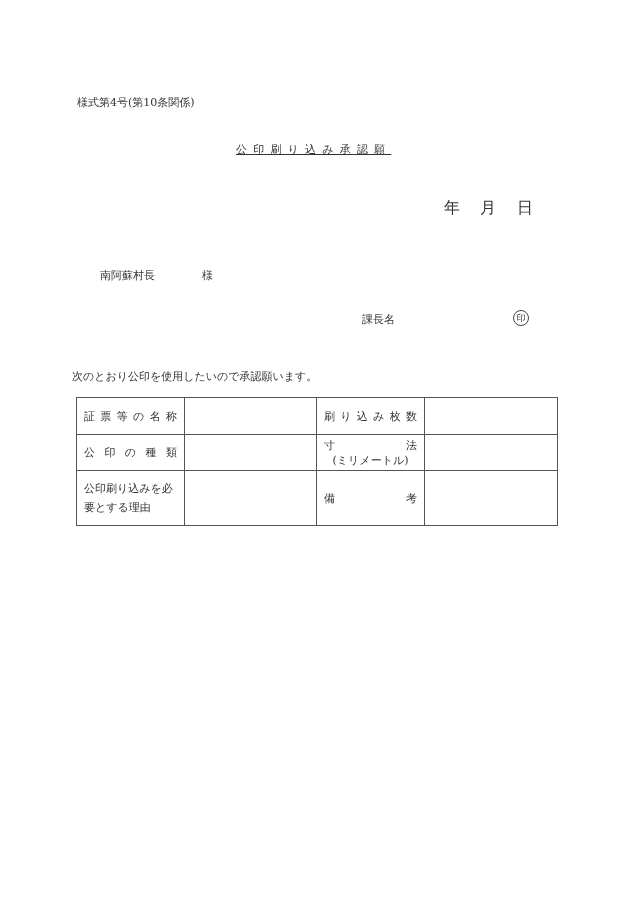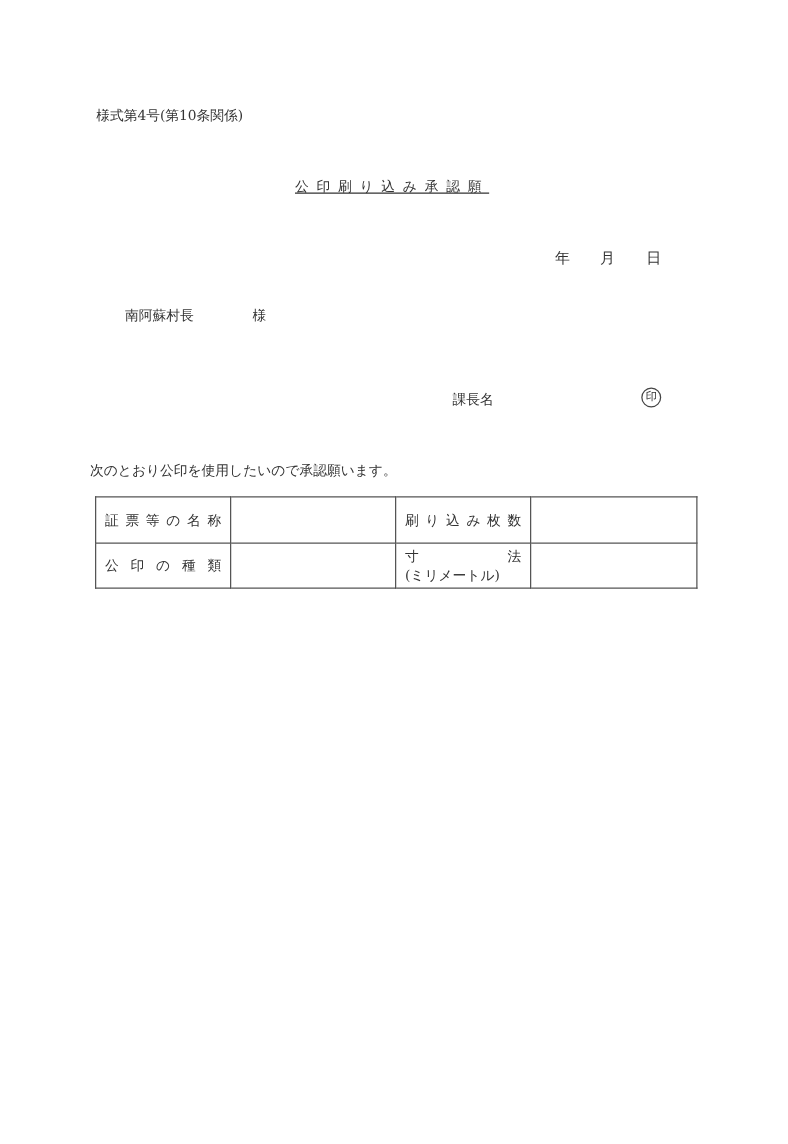--- a/index.html
+++ b/index.html
@@ -11,28 +11,28 @@
       width: 630px;
       height: 915px;
       position: relative;
       overflow: hidden;
       font-family: "DejaVu Serif", "Liberation Serif", serif;
       color: #333333;
       font-size: 11px;
     }
     .abs { position: absolute; white-space: nowrap; }
 
-    #form-number { left: 77px; top: 85px; font-size: 11px; }
+    #form-number { left: 77px; top: 95px; font-size: 11px; }
     #doc-title { left: 236px; top: 142px; font-size: 11px; letter-spacing: 6.2px; text-decoration: underline; }
-    #date-line { left: 444px; top: 198px; font-size: 12px; }
+    #date-line { left: 444px; top: 198px; font-size: 16px; }
     #date-line span { display: inline-block; }
     #date-line .yr { width: 36px; }
     #date-line .mo { width: 37px; }
 
-    #addressee { left: 100px; top: 245px; font-size: 11px; }
+    #addressee { left: 100px; top: 268px; font-size: 11px; }
     #addressee .hon { display: inline-block; margin-left: 47px; }
 
     #applicant { left: 362px; top: 312px; font-size: 11px; }
     #seal-mark {
       left: 513px; top: 310px;
       width: 14px; height: 14px;
       border: 1px solid #444;
       border-radius: 50%;
       font-size: 9px;
       line-height: 14px;
@@ -72,21 +72,21 @@
       line-height: 19px;
       white-space: normal;
     }
     .lbl-2line {
       padding: 0 7px;
       line-height: 15px;
     }
     .lbl-2line .top {
       display: flex; justify-content: space-between;
     }
-    .lbl-2line .bot { }
+    .lbl-2line .bot { text-align: center; }
   </style>
 </head>
 <body>
 
 <div class="abs" id="form-number">様式第4号(第10条関係)</div>
 
 <div class="abs" id="doc-title">公印刷り込み承認願</div>
 
 <div class="abs" id="date-line">
   <span class="yr">年</span><span class="mo">月</span><span>日</span>
@@ -148,14 +148,27 @@
       <div class="lbl-2line">
         <div class="top">
           <span>寸</span>
           <span>法</span>
         </div>
         <div class="bot">(ミリメートル)</div>
       </div>
     </td>
     <td></td>
   </tr>
+  <tr class="r3">
+    <td>
+      <div class="lbl-wrap">公印刷り込みを必要とする理由</div>
+    </td>
+    <td></td>
+    <td>
+      <div class="lbl-spaced">
+        <span>備</span>
+        <span>考</span>
+      </div>
+    </td>
+    <td></td>
+  </tr>
 </tbody>
   </table>
 
 </body></html>

